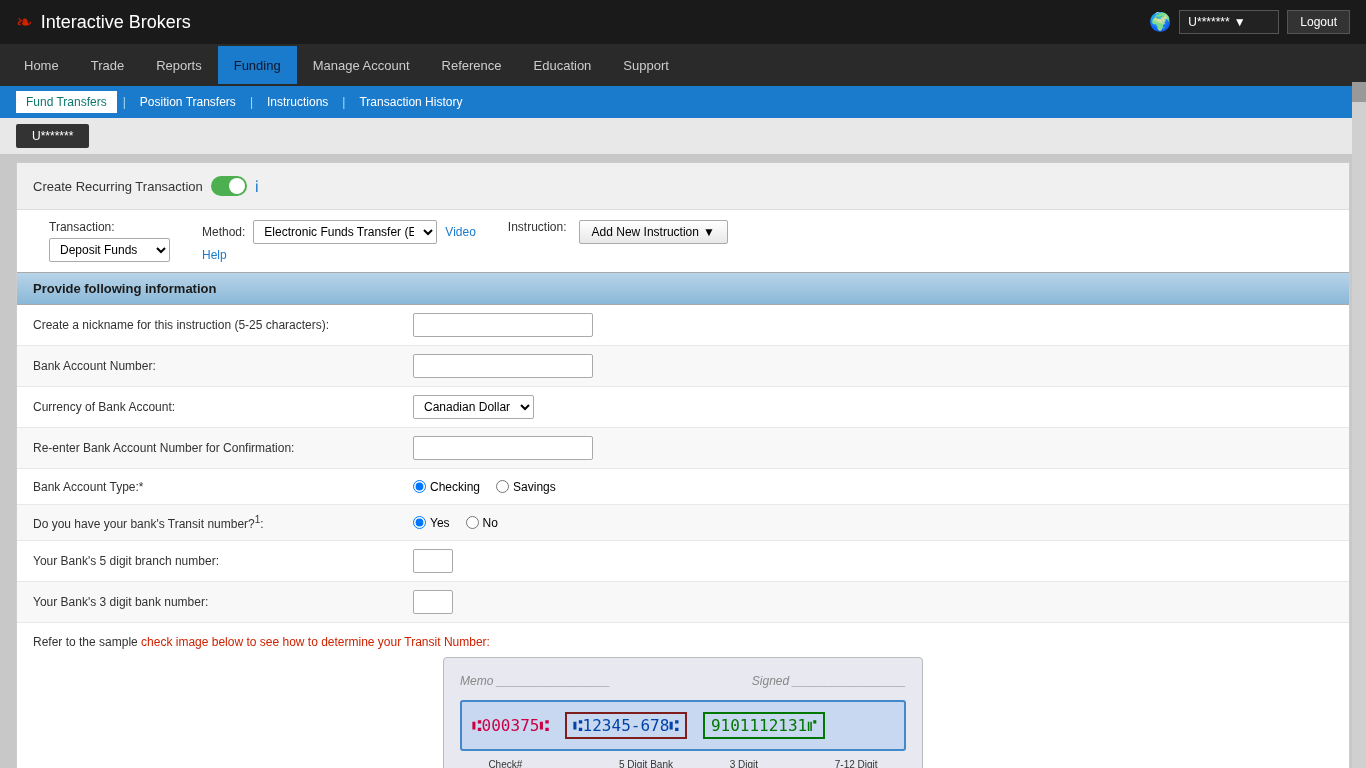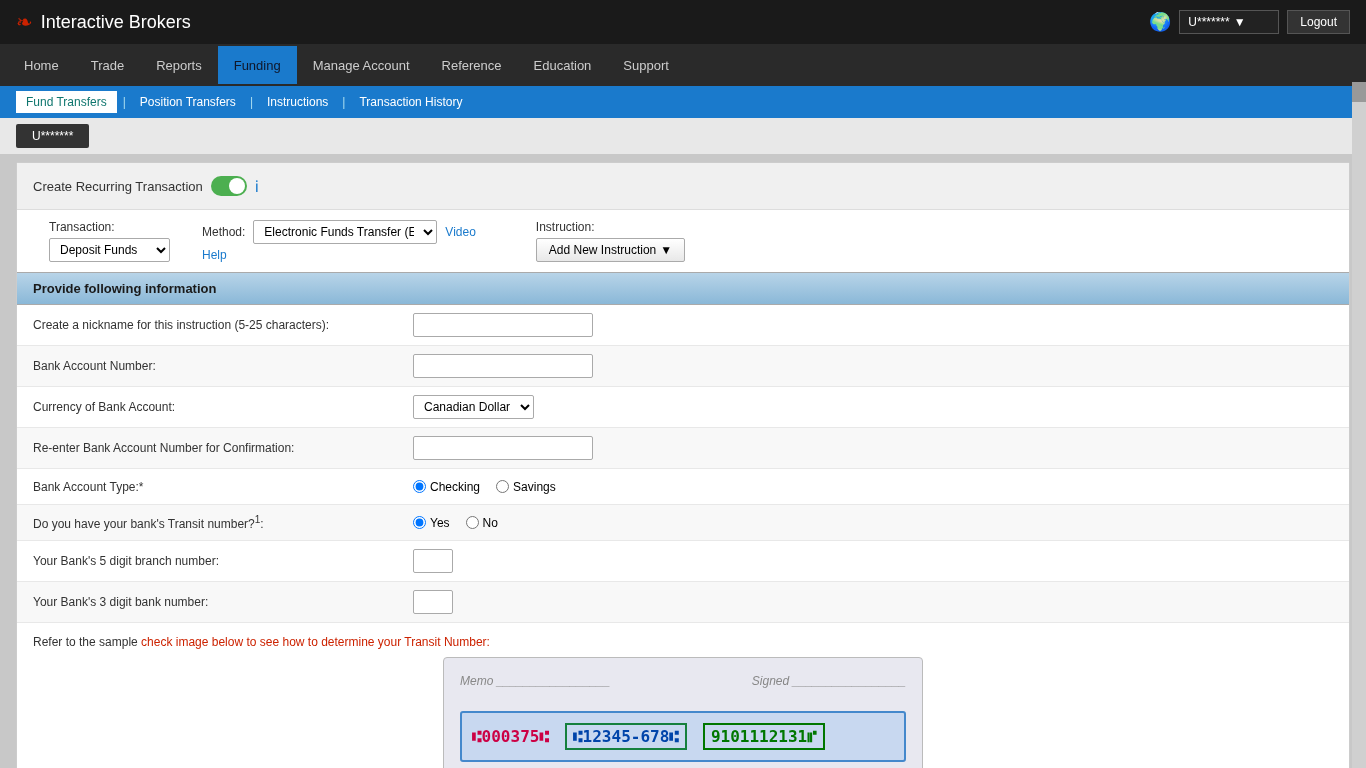--- a/index.html
+++ b/index.html
@@ -163,21 +163,21 @@
       padding: 3px 6px;
       font-size: 12px;
       border-radius: 2px;
       cursor: pointer;
     }
     .method-group { display: flex; flex-direction: column; gap: 4px; }
     .method-row { display: flex; align-items: center; gap: 8px; }
     .method-links { display: flex; gap: 8px; }
     .method-link { color: #1a7acc; font-size: 12px; cursor: pointer; text-decoration: none; }
 
-    .instruction-group { display: flex; flex-direction: column; gap: 4px; margin-left: 28px; }
+    .instruction-group { display: flex; flex-direction: row; gap: 12px; }
     .instruction-row { display: flex; align-items: center; gap: 8px; }
     #add-instruction-btn {
       background: linear-gradient(to bottom, #fff 0%, #e8e8e8 100%);
       border: 1px solid #aaa;
       padding: 4px 12px;
       font-size: 12px;
       cursor: pointer;
       display: flex;
       align-items: center;
       gap: 4px;
@@ -239,33 +239,32 @@
       width: 480px;
       background: #e8e8f0;
       border: 1px solid #bbb;
       border-radius: 4px;
       padding: 16px;
       position: relative;
     }
     #check-memo-line {
       display: flex;
       justify-content: space-between;
-      margin-bottom: 23px;
+      margin-bottom: 12px;
       font-style: italic;
       color: #888;
       font-size: 12px;
     }
     #check-numbers {
       display: flex;
       gap: 4px;
       align-items: center;
       margin-bottom: 0;
       font-family: 'Courier New', monospace;
       font-size: 18px;
-      font-weight: bold;
     }
     #check-labels {
       display: flex;
       justify-content: space-around;
       font-size: 10px;
       color: #333;
       text-align: center;
     }
     .check-label-item { display: flex; flex-direction: column; align-items: center; }
 
@@ -455,21 +454,21 @@
       </p>
       <div id="check-diagram">
         <div id="check-memo-line">
           <span>Memo _________________</span>
           <span>Signed _________________</span>
         </div>
         <div style="background:#c8d8f0; border:2px solid #4488cc; padding:10px; border-radius:3px; margin-bottom:8px;">
           <div id="check-numbers">
             <span style="color:#cc0044; font-family:monospace; font-size:16px;">⑆000375⑆</span>
             <span style="margin:0 4px; color:#333;"> </span>
-            <span style="color:#0044aa; font-family:monospace; font-size:16px; border:2px solid #15803d; padding:2px 6px;">⑆12345-678⑆</span>
+            <span style="color:#0044aa; font-family:monospace; font-size:16px; border:2px solid #7f1d1d; padding:2px 6px;">⑆12345-678⑆</span>
             <span style="margin:0 4px; color:#333;"> </span>
             <span style="color:#007700; font-family:monospace; font-size:16px; border:2px solid #007700; padding:2px 6px;">9101112131⑈</span>
           </div>
         </div>
         <div id="check-labels">
           <div class="check-label-item">
             <span>Check#</span>
           </div>
           <div class="check-label-item" style="margin-left:40px;">
             <span>5 Digit Bank<br>Branch #</span>

